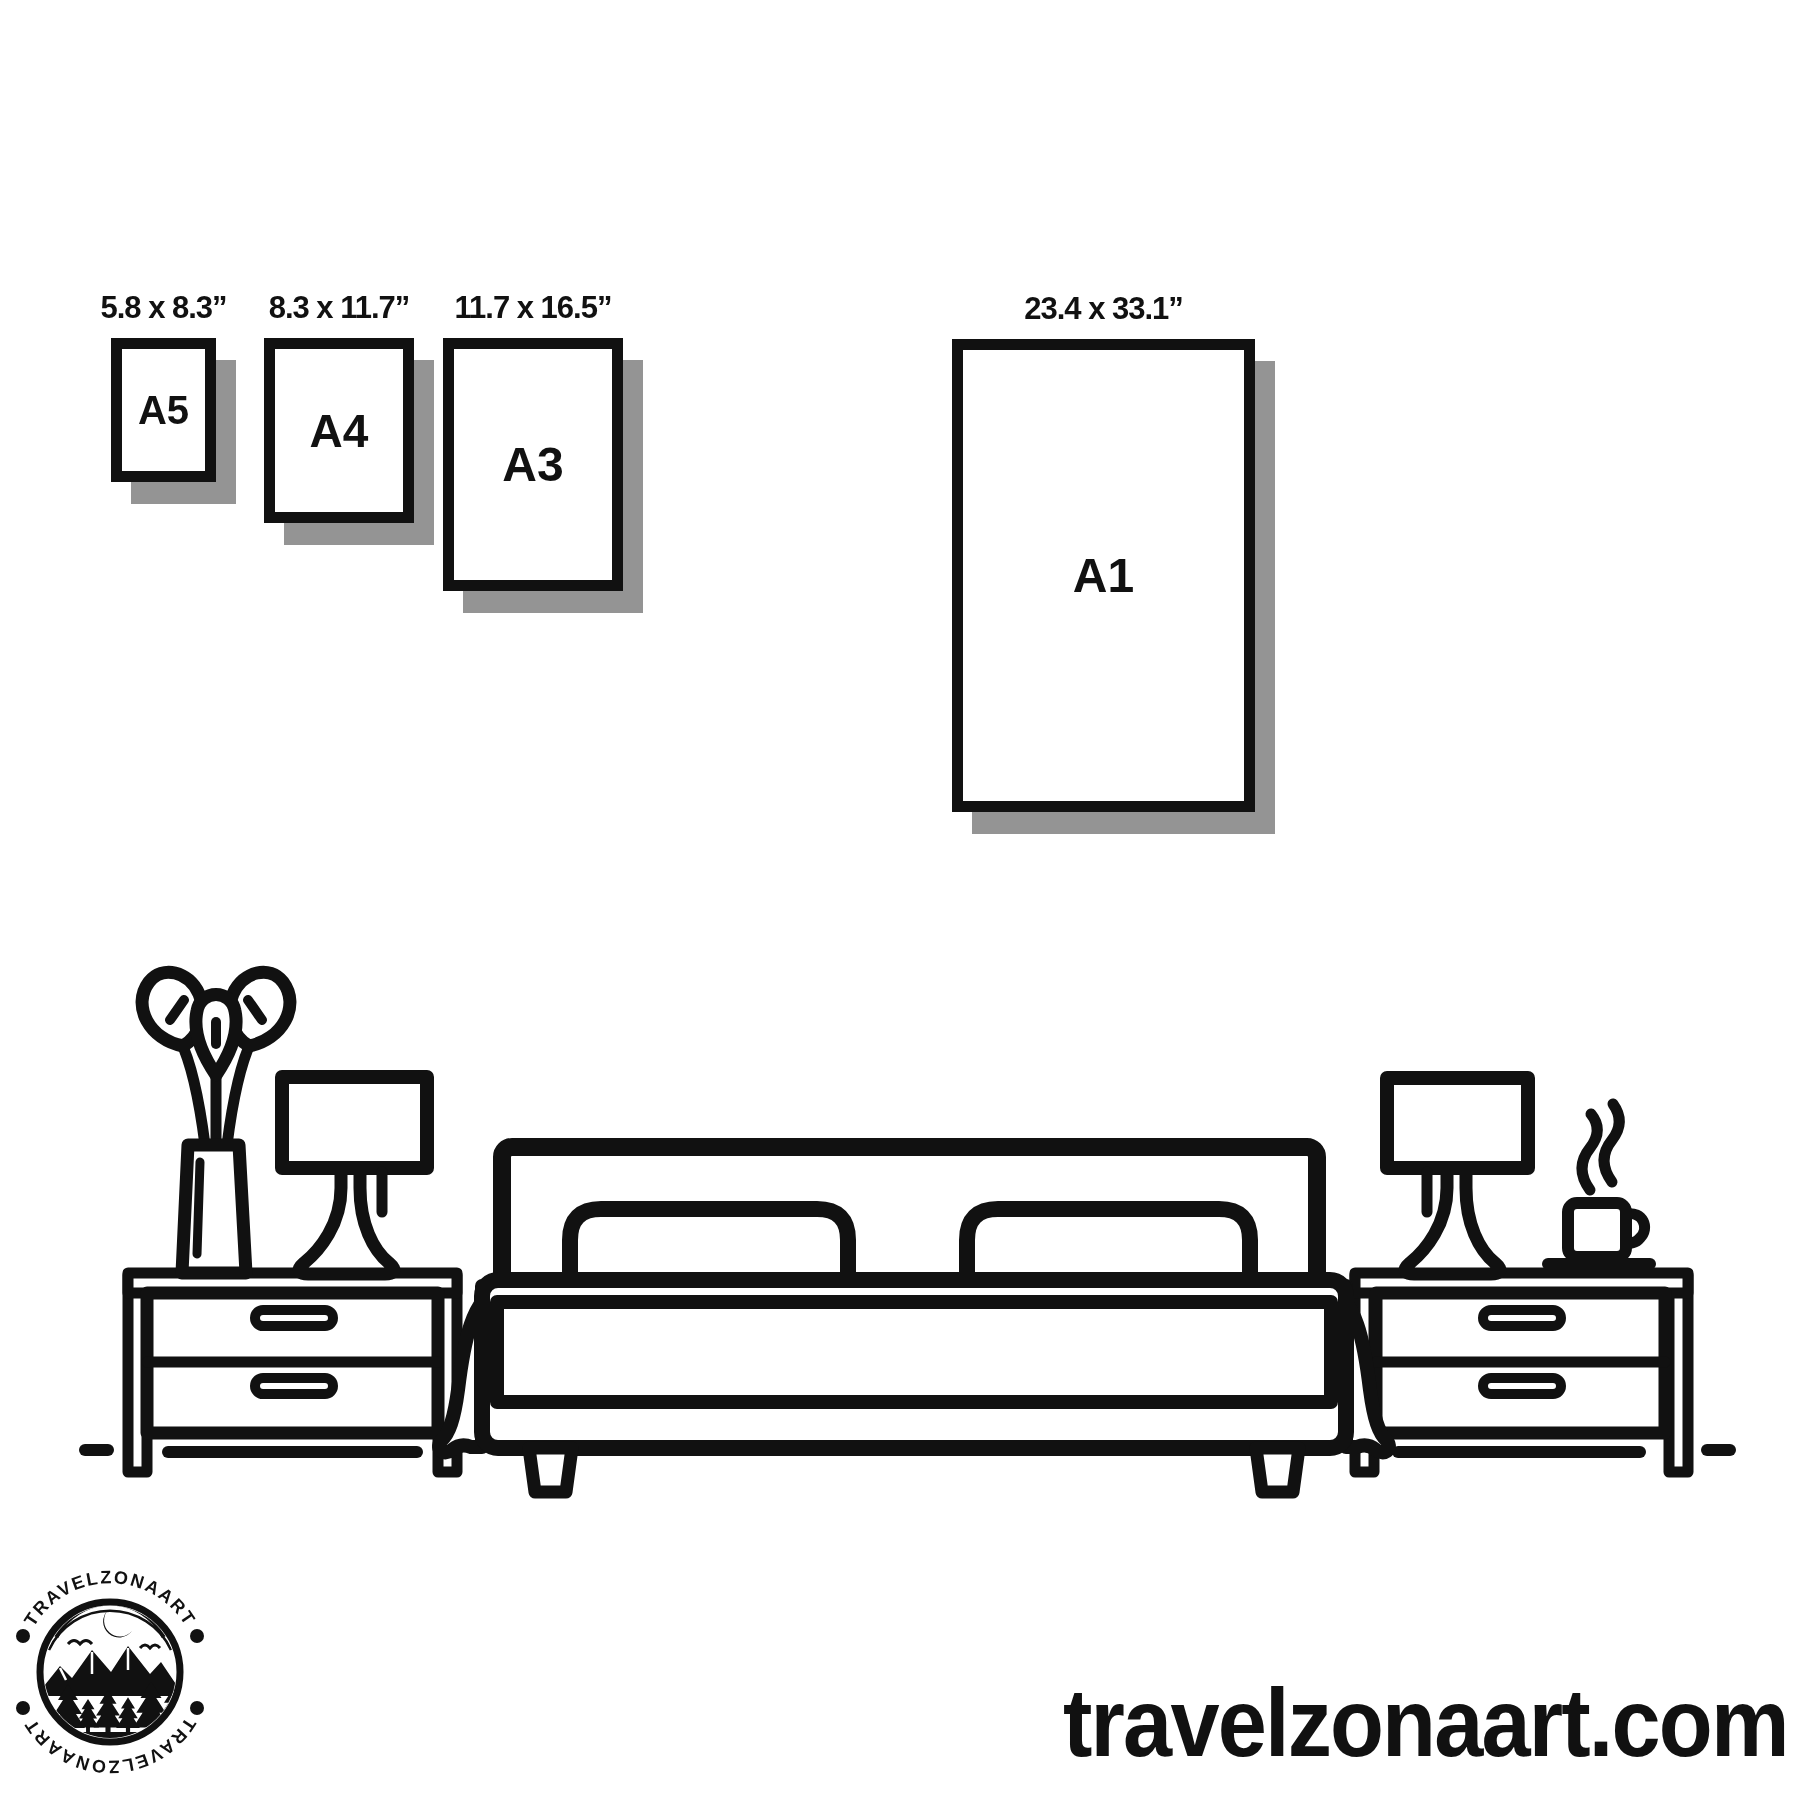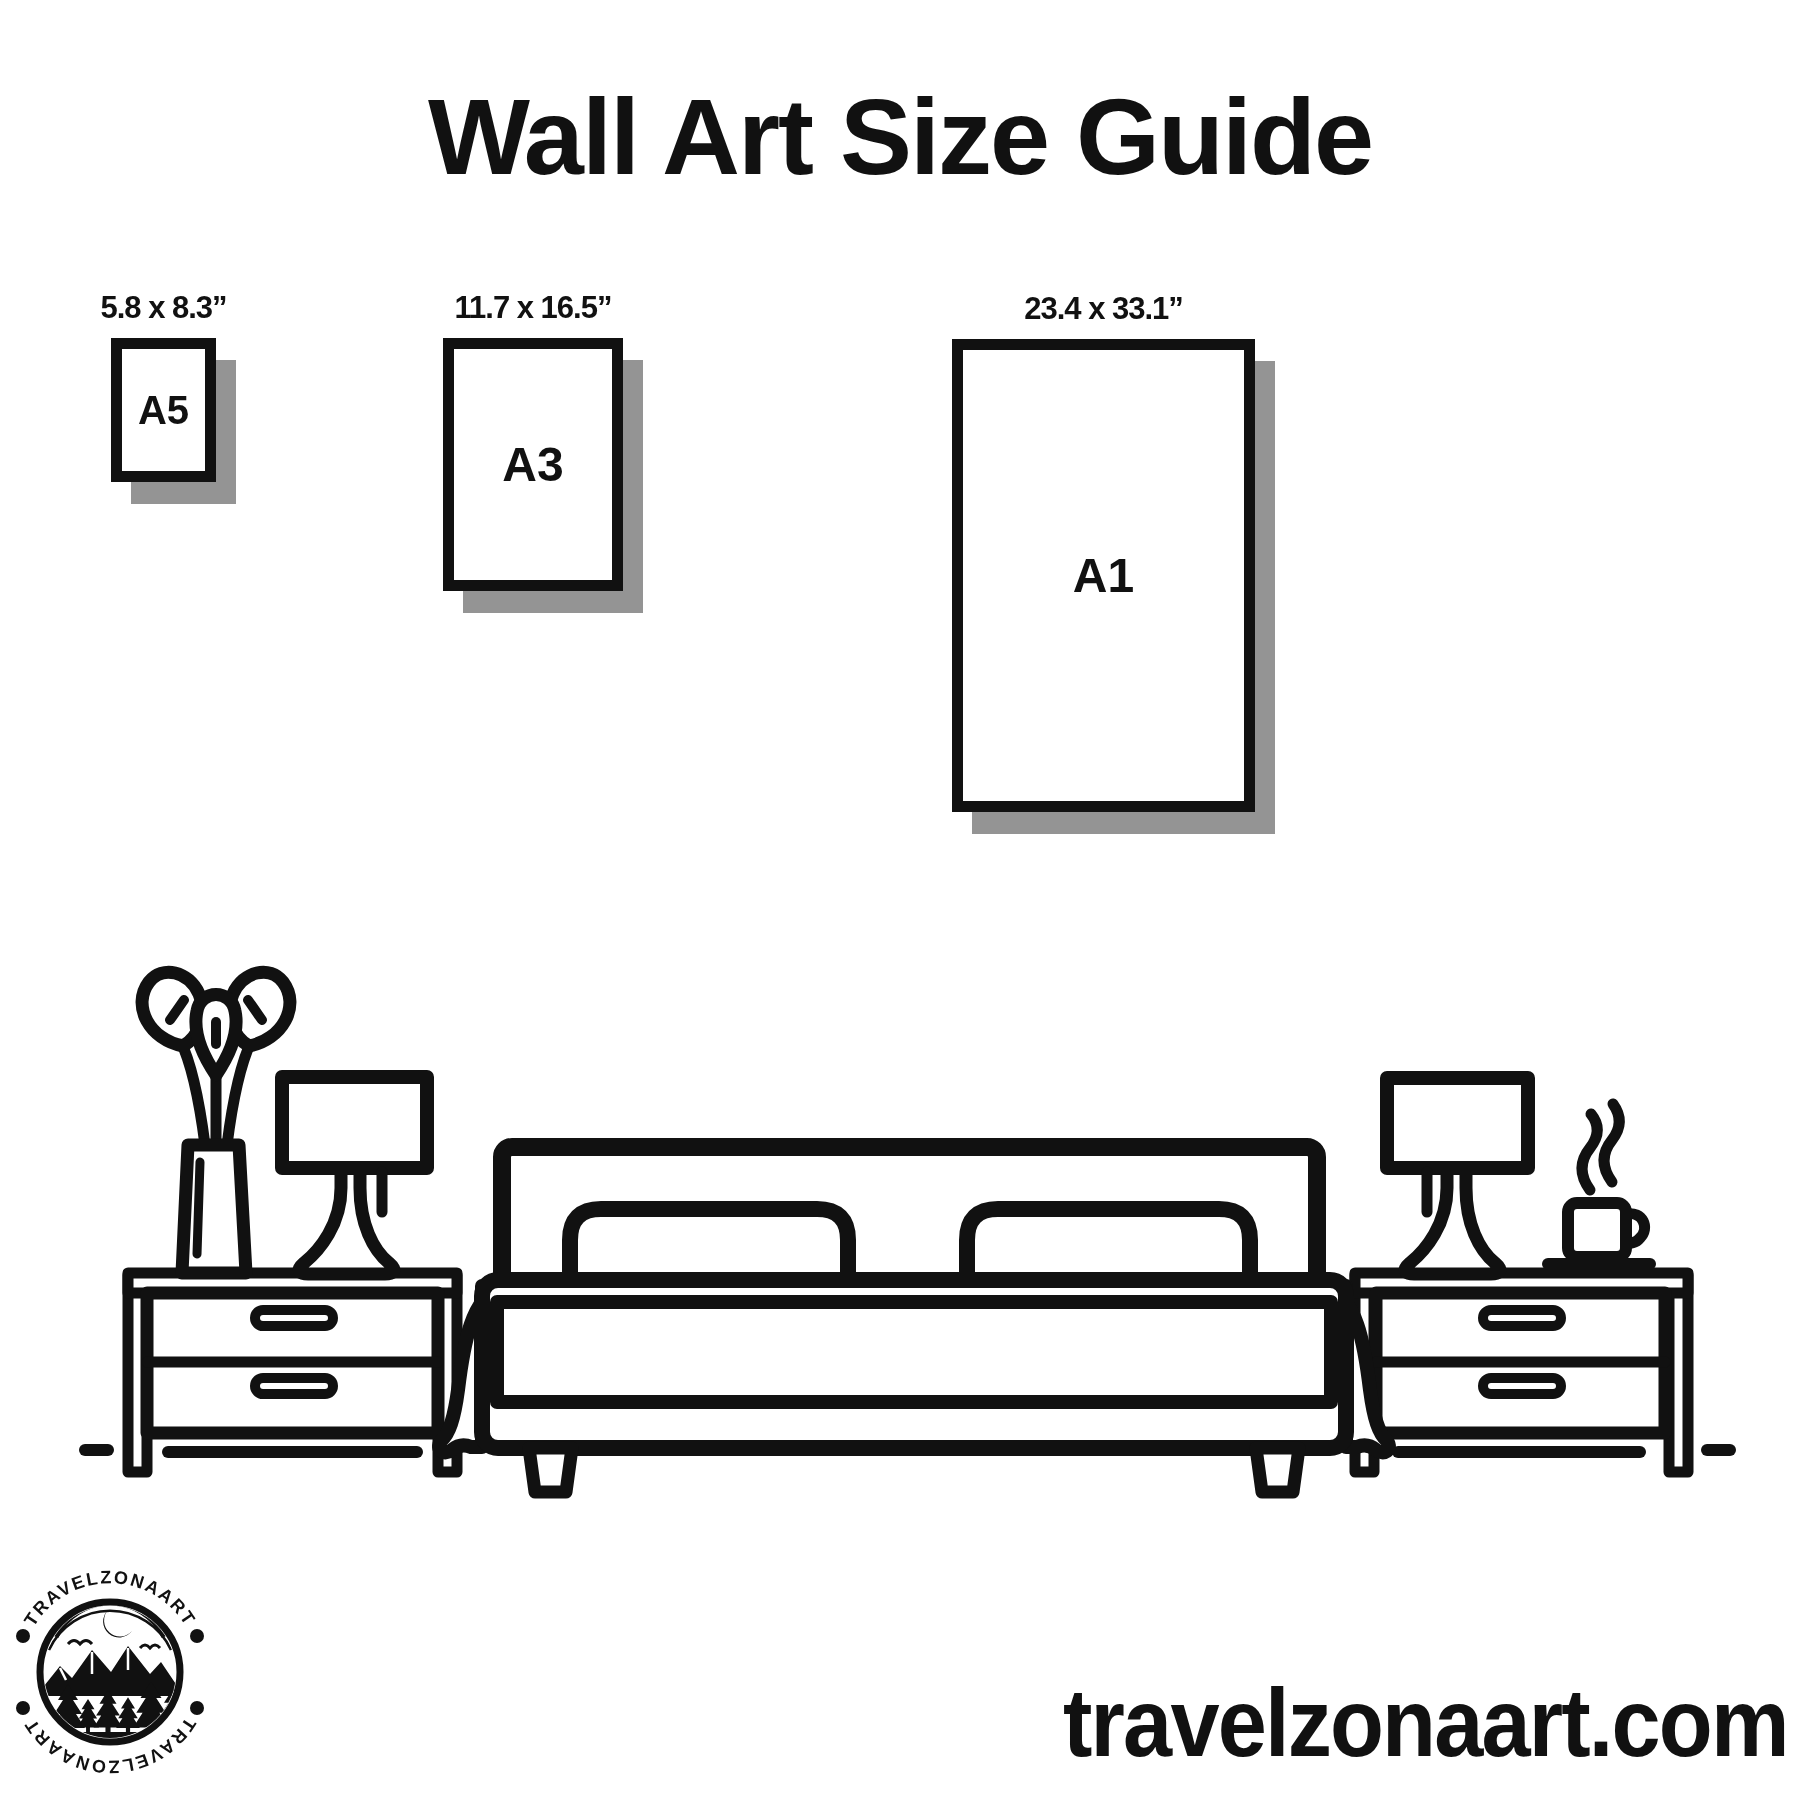--- a/index.html
+++ b/index.html
@@ -42,26 +42,31 @@
     position:absolute;right:12px;top:1668px;
     font-size:96px;font-weight:700;letter-spacing:-2px;color:#111;
     transform:scaleX(0.92);transform-origin:right center;white-space:nowrap;
   }
 </style>
 </head>
 <body>
 
 <div id="page">
 
-  <div class="title">Wall Art Size Guide</div>
 
   <div class="frame f-a5">
     <div class="dim-label">5.8 x 8.3”</div>
     <div class="paper">
       <span class="letter">A5</span>
+    </div>
+  </div>
+  <div class="frame f-a4">
+    <div class="dim-label">8.3 x 11.7”</div>
+    <div class="paper">
+      <span class="letter">A4</span>
     </div>
   </div>
   <div class="frame f-a3">
     <div class="dim-label">11.7 x 16.5”</div>
     <div class="paper">
       <span class="letter">A3</span>
     </div>
   </div>
   <div class="frame f-a1">
     <div class="dim-label">23.4 x 33.1”</div>

